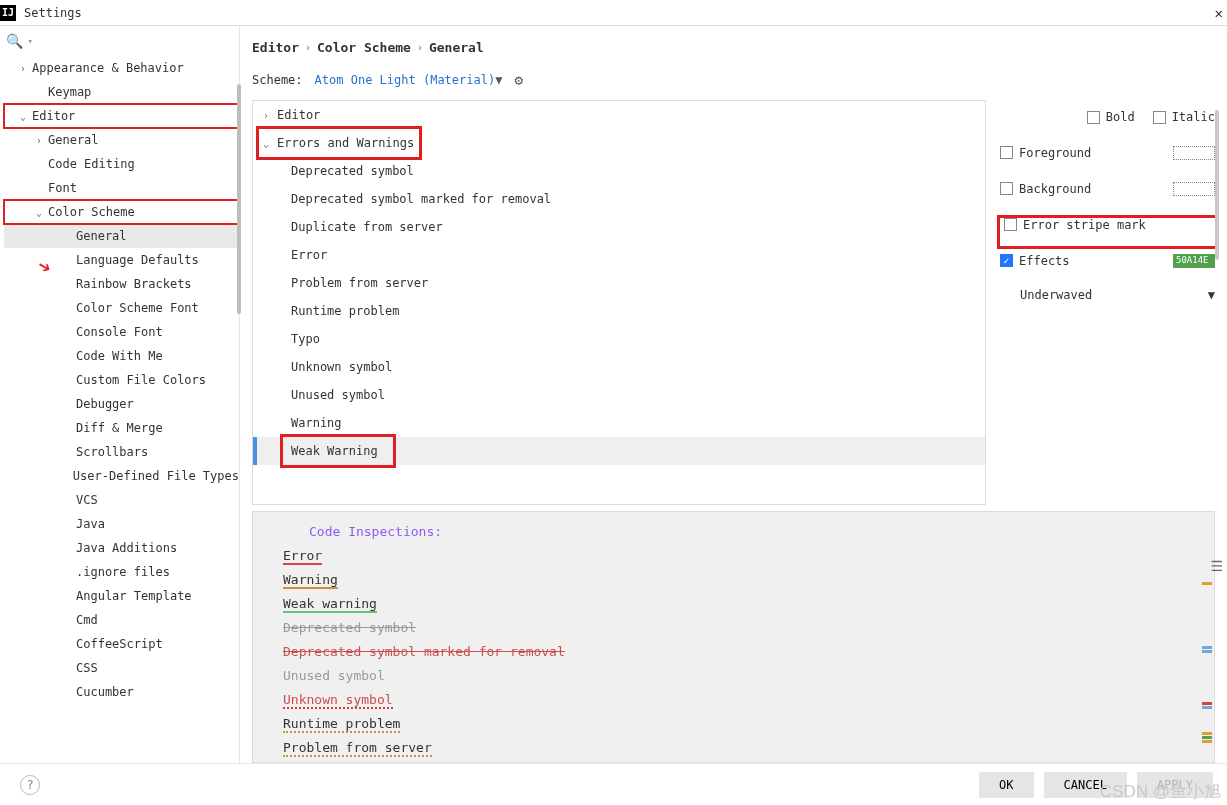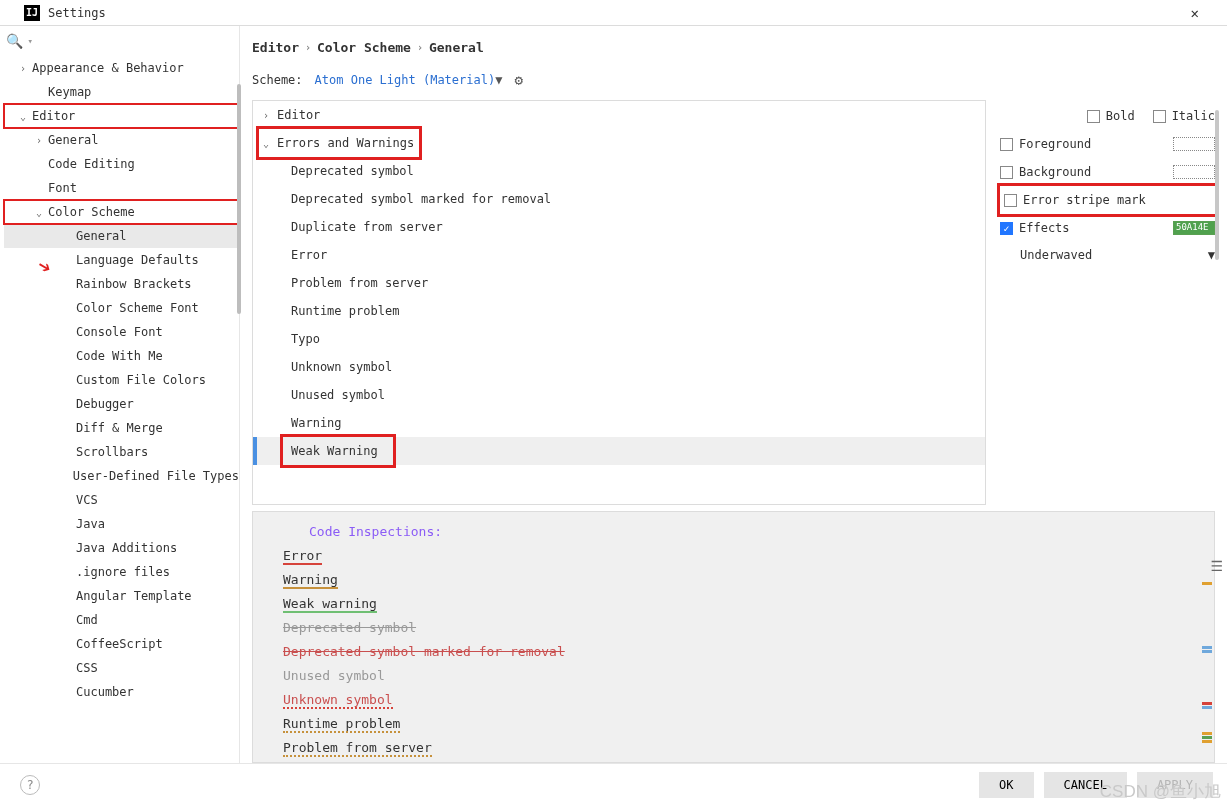--- a/index.html
+++ b/index.html
@@ -1,19 +1,19 @@
 <!DOCTYPE html>
 <html><head>
 <meta charset="utf-8">
 <style>
 * { box-sizing: border-box; margin: 0; padding: 0; }
 body { font-family: "Consolas", "Monaco", monospace; font-size: 12px; color: #333; background: #fff; width: 1227px; height: 805px; overflow: hidden; position: relative; }
 
 
-.titlebar { height: 26px; display: flex; align-items: center; padding: 0 24px; border-bottom: 1px solid #dcdcdc; }
+.titlebar { height: 26px; display: flex; align-items: center; padding: 0 0; border-bottom: 1px solid #dcdcdc; }
 .titlebar .logo { width: 16px; height: 16px; background: #000; display: inline-flex; align-items: center; justify-content: center; color: #fff; font-size: 10px; font-weight: bold; margin-right: 8px; }
 .titlebar .title { flex: 1; }
 .titlebar .close { font-size: 14px; cursor: pointer; padding: 0 4px; }
 
 
 .main { display: flex; height: calc(100% - 26px - 42px); }
 
 
 .sidebar { width: 240px; border-right: 1px solid #e6e6e6; display: flex; flex-direction: column; position: relative; }
 .search-row { height: 30px; display: flex; align-items: center; padding: 0 6px; color: #888; }
@@ -45,21 +45,21 @@
 
 .tree-panel { flex: 1; border: 1px solid #dcdcdc; overflow-y: auto; background: #fff; position: relative; }
 .tp-item { display: flex; align-items: center; height: 28px; padding-left: 10px; cursor: pointer; }
 .tp-item.l2 { padding-left: 38px; }
 .tp-item .arrow { width: 14px; font-size: 10px; color: #666; }
 .tp-item.selected { background: #efefef; }
 .tp-selbar { position: absolute; left: 0; width: 4px; height: 28px; background: #4a90e2; }
 
 
 .attrs { width: 215px; padding-top: 2px; position: relative; }
-.attr-row { display: flex; align-items: center; height: 28px; gap: 6px; }
+.attr-row { display: flex; align-items: flex-start; height: 28px; gap: 6px; margin-top: 8px; }
 .cb { width: 13px; height: 13px; border: 1px solid #888; display: inline-flex; align-items: center; justify-content: center; font-size: 10px; background: #fff; cursor: pointer; }
 .cb.checked { background: #2176ff; border-color: #2176ff; color: #fff; }
 .swatch { width: 42px; height: 14px; border: 1px dotted #888; margin-left: auto; cursor: pointer; }
 .swatch.solid { border: 1px solid #5aa052; background: #50A14E; position: relative; }
 .swatch.solid::after { content: "50A14E"; position: absolute; left: 2px; top: 0; font-size: 9px; color: #fff; font-family: monospace; }
 .effects-dd { display: flex; align-items: center; justify-content: space-between; margin-left: 20px; margin-top: 6px; cursor: pointer; text-align: right; }
 .scroll-stub2 { position: absolute; right: -4px; top: 10px; width: 4px; height: 150px; background: #c7c7c7; border-radius: 2px; }
 
 
 .preview { border: 1px solid #dcdcdc; background: #f0f0f0; margin-top: 6px; height: 252px; padding: 8px 16px; font-family: monospace; font-size: 13px; line-height: 24px; position: relative; overflow: hidden; }

